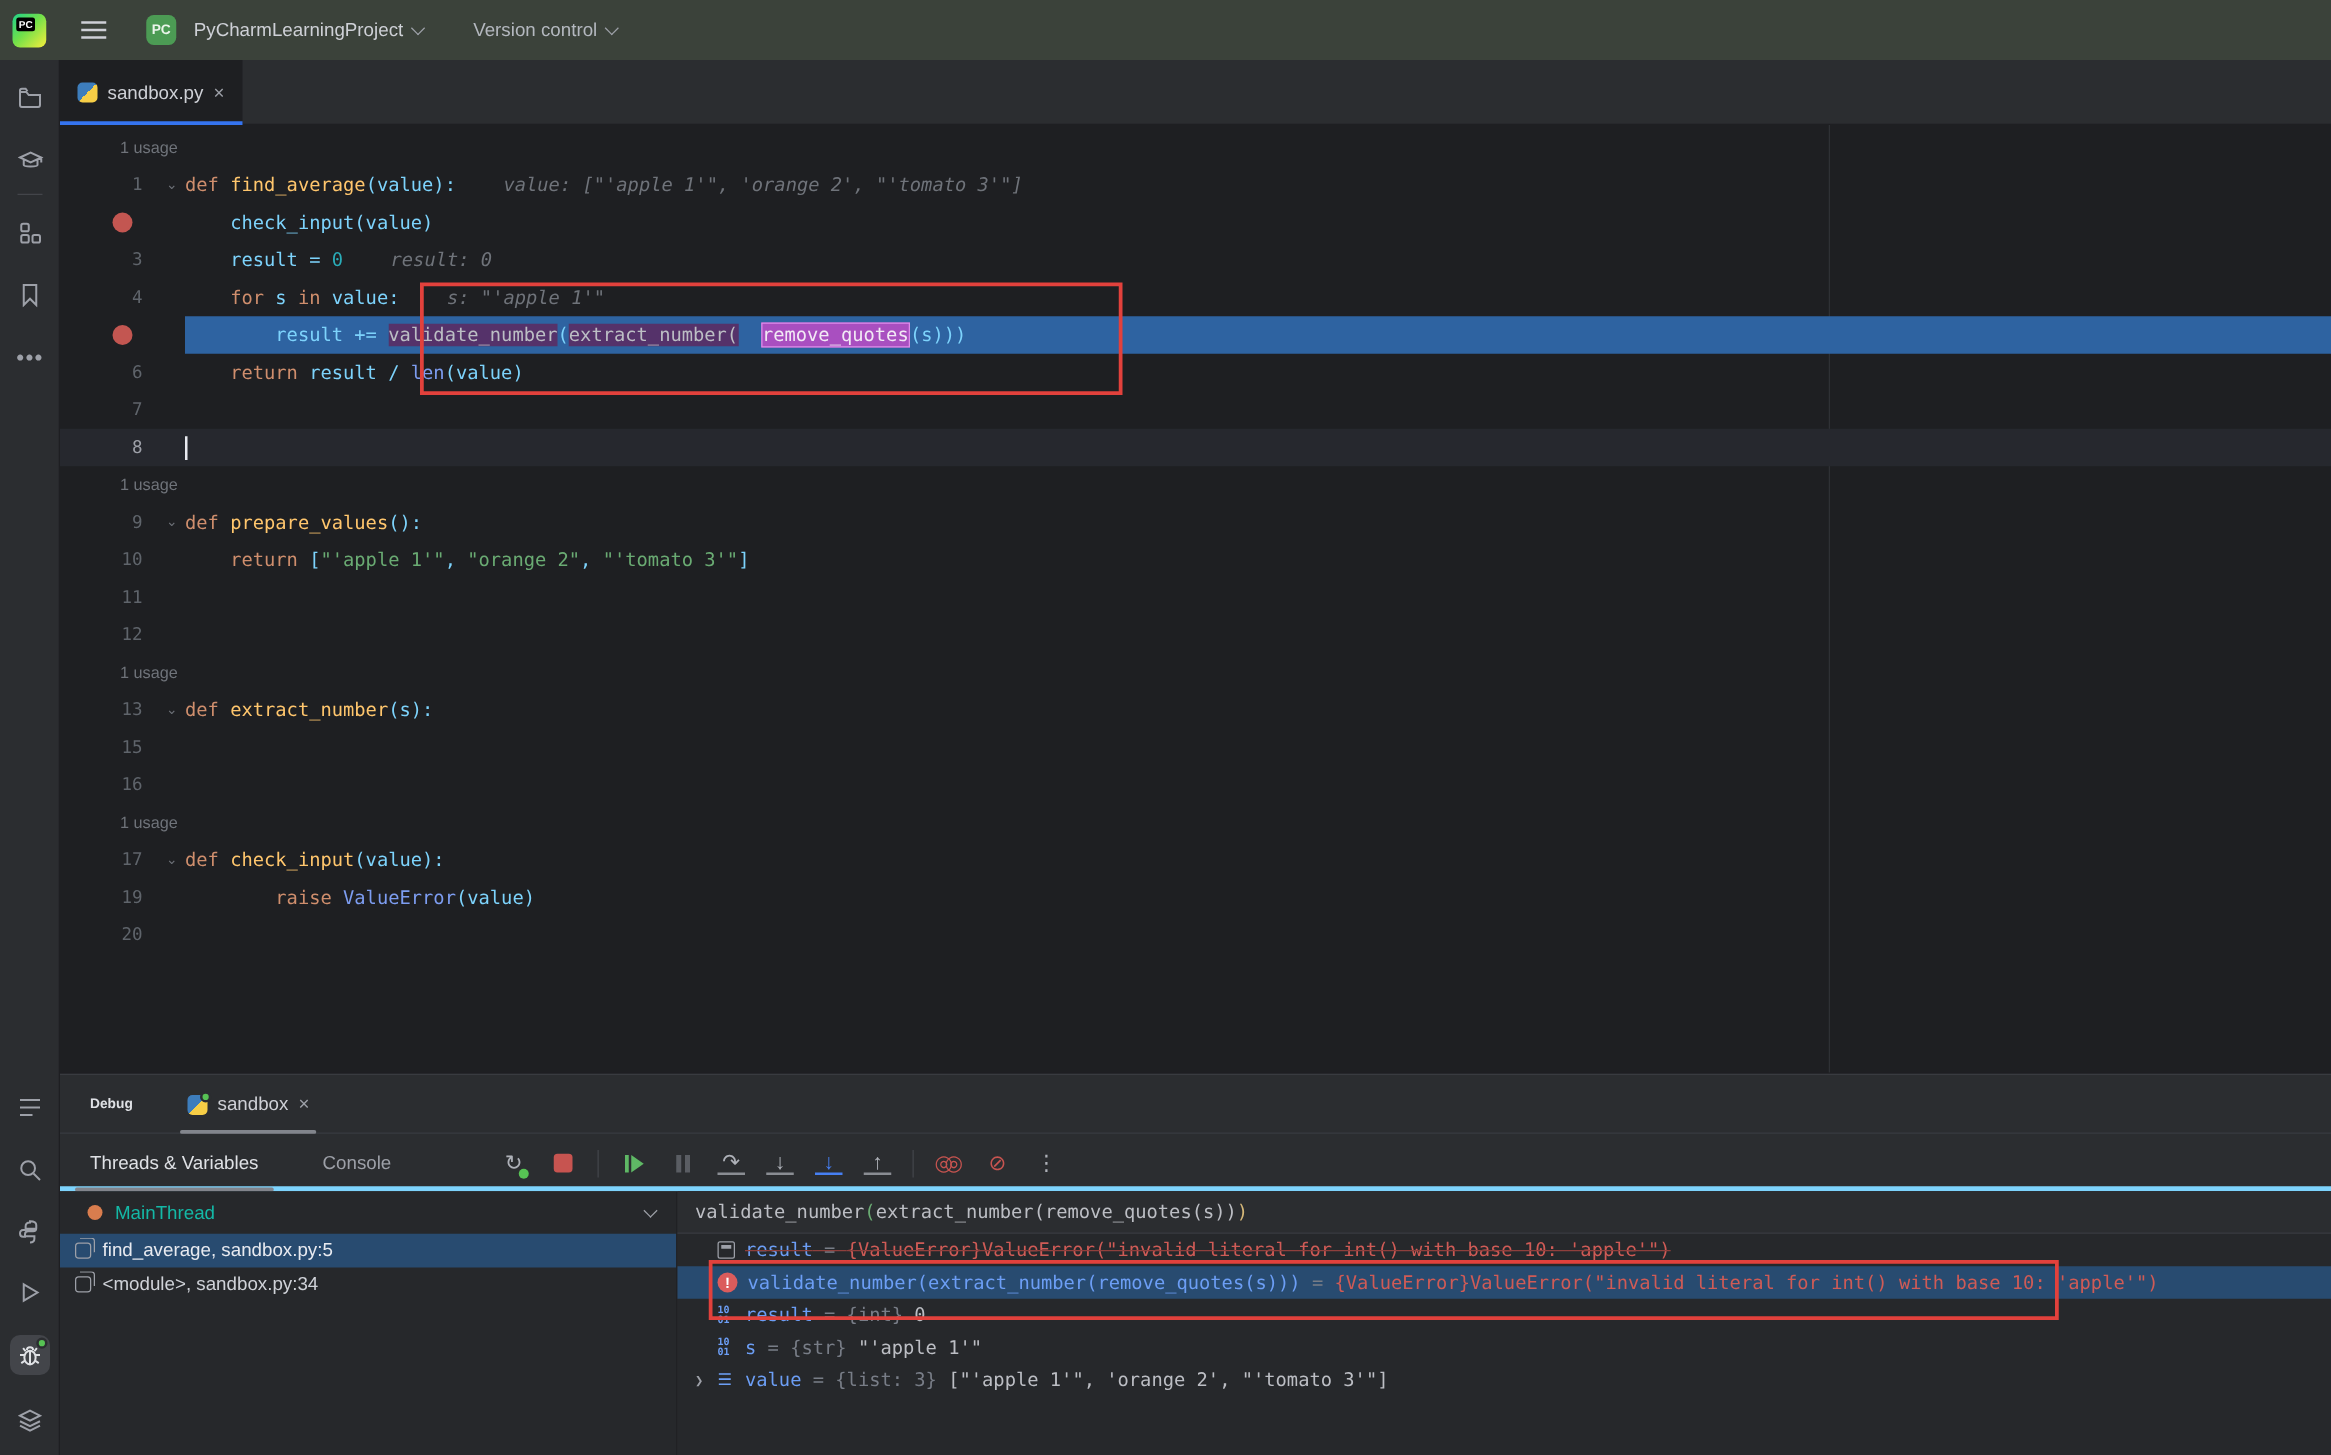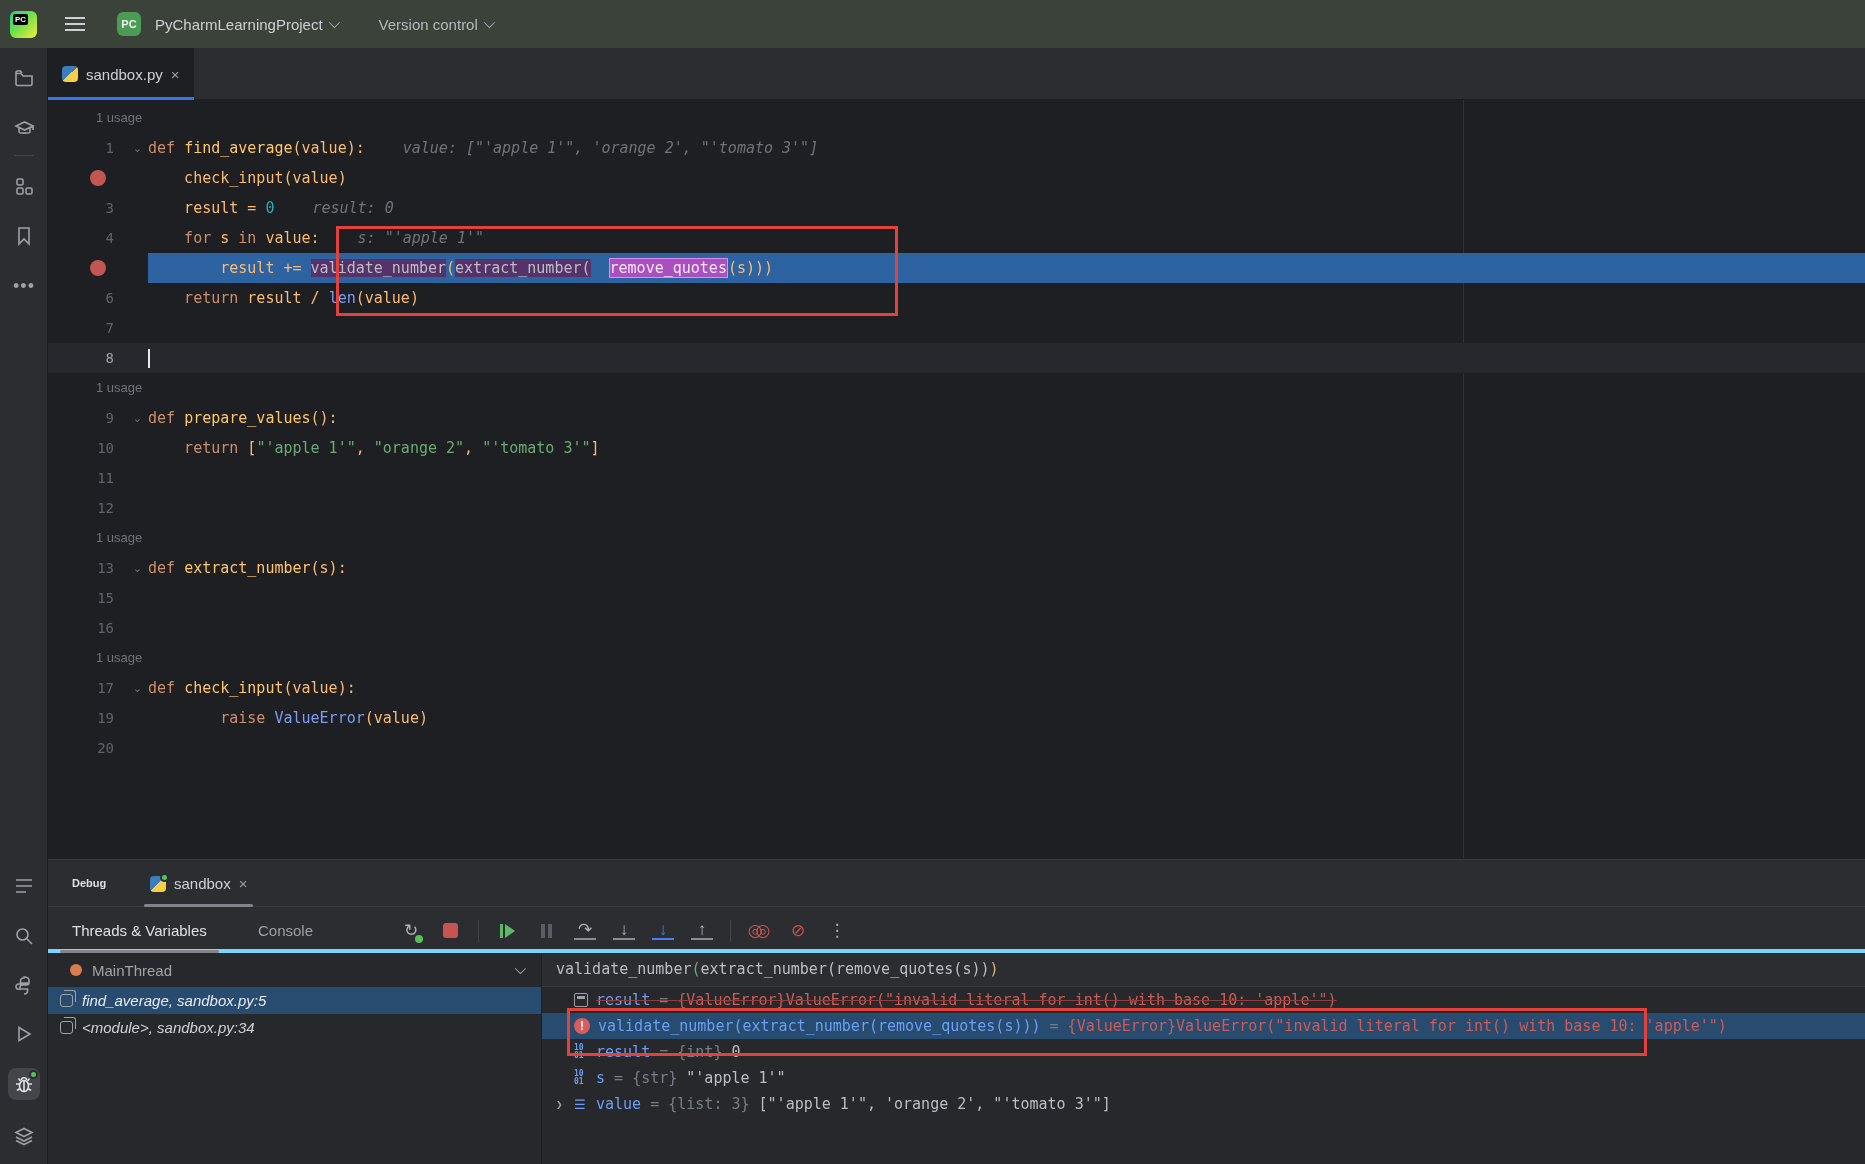--- a/index.html
+++ b/index.html
@@ -60,21 +60,21 @@
     text-align:right; color:#5f646b; font-size:14px; font-family:"DejaVu Sans Mono",monospace; }
   .caretline .num { color:#9da0a8; }
   .bp-dot { position:absolute; right:42px; top:7px; width:16px; height:16px;
     border-radius:50%; background:#c35651; }
   .fold { position:absolute; right:6px; top:0; line-height:30px; color:#6f737a; font-size:11px; }
   .code { flex:1; font-family:"DejaVu Sans Mono",monospace; font-size:15px;
     line-height:30px; white-space:pre; color:#bcbec4; }
   .ed-row.cur .code { background:#2e63a1; }
   .usage { color:#6f737a; font-size:13px; line-height:30px; padding-left:48px; }
   .t-kw { color:#cf8e6d; } .t-fn { color:#ffc66d; } .t-str { color:#6aab73; }
-  .t-num { color:#2aacb8; } .t-builtin { color:#7d9df1; } .t-plain { color:#fdba74;margin-top:12px; }
+  .t-num { color:#2aacb8; } .t-builtin { color:#7d9df1; } .t-plain { color:#7dd3fc;margin-top:12px; }
   .t-p1 { background:#55326a; } 
   .t-p2 { background:#a94fc0; border:1px solid #de8cea; color:#f2e9f5;margin-left:18px; }
   .t-hint { color:#6f737a; font-style:italic; margin-left:38px; }
   .caret { display:inline-block; width:1.5px; height:19px; background:#e8eaf0;
     vertical-align:middle; }
 
   
   #bottom { position:absolute; left:48px; top:859px; width:1817px; height:305px;
     background:#2b2d30; border-top:1px solid #393b40; }
   #dbg-tabs { position:absolute; left:0; top:0; width:100%; height:47px; border-bottom:1px solid #393b40; }
@@ -107,24 +107,24 @@
   .pause { display:flex; gap:3px; }
   .pause .bar { width:4px; height:14px; background:#5a5d63; }
   .rerun { position:relative; }
   .rerun .bug-dot { position:absolute; right:-1px; bottom:-1px; width:8px; height:8px;
     border-radius:50%; background:#57c254; }
 
   #frames { position:absolute; left:0; top:93px; width:493px; height:212px; background:#26282b; }
   #thread-row { position:absolute; left:0; top:0; width:100%; height:34px; display:flex;
     align-items:center; gap:10px; padding-left:22px; }
   .thread-dot { width:12px; height:12px; border-radius:50%; background:#d97d4e; }
-  #thread-row .label { color:#a3a3a3; font-size:15px; }
+  #thread-row .label { color:#14b8a6; font-size:15px; }
   #thread-row .chev { position:absolute; right:18px; }
   .frame-row { position:absolute; left:0; width:100%; height:27px; display:flex;
-    align-items:center; gap:9px; padding-left:12px; color:#cfd2d8; font-size:15px;font-style:italic; }
+    align-items:center; gap:9px; padding-left:12px; color:#cfd2d8; font-size:15px; }
   .frame-row.selected { background:#284b70; color:#e8eaf0; }
   .frame-ico { width:13px; height:13px; border:1.5px solid #9da0a8; border-radius:3px;
     position:relative; }
   .frame-ico:before { content:""; position:absolute; left:3px; top:-5px; width:11px;
     height:11px; border-top:1.5px solid #9da0a8; border-right:1.5px solid #9da0a8;
     border-radius:0 3px 0 0; }
   #panel-divider { position:absolute; left:493px; top:93px; width:1px; height:212px; background:#1e1f22; }
 
   #vars { position:absolute; left:494px; top:93px; width:1323px; height:212px; background:#26282b; }
   #vars-header { position:absolute; left:0; top:0; width:100%; height:34px;

